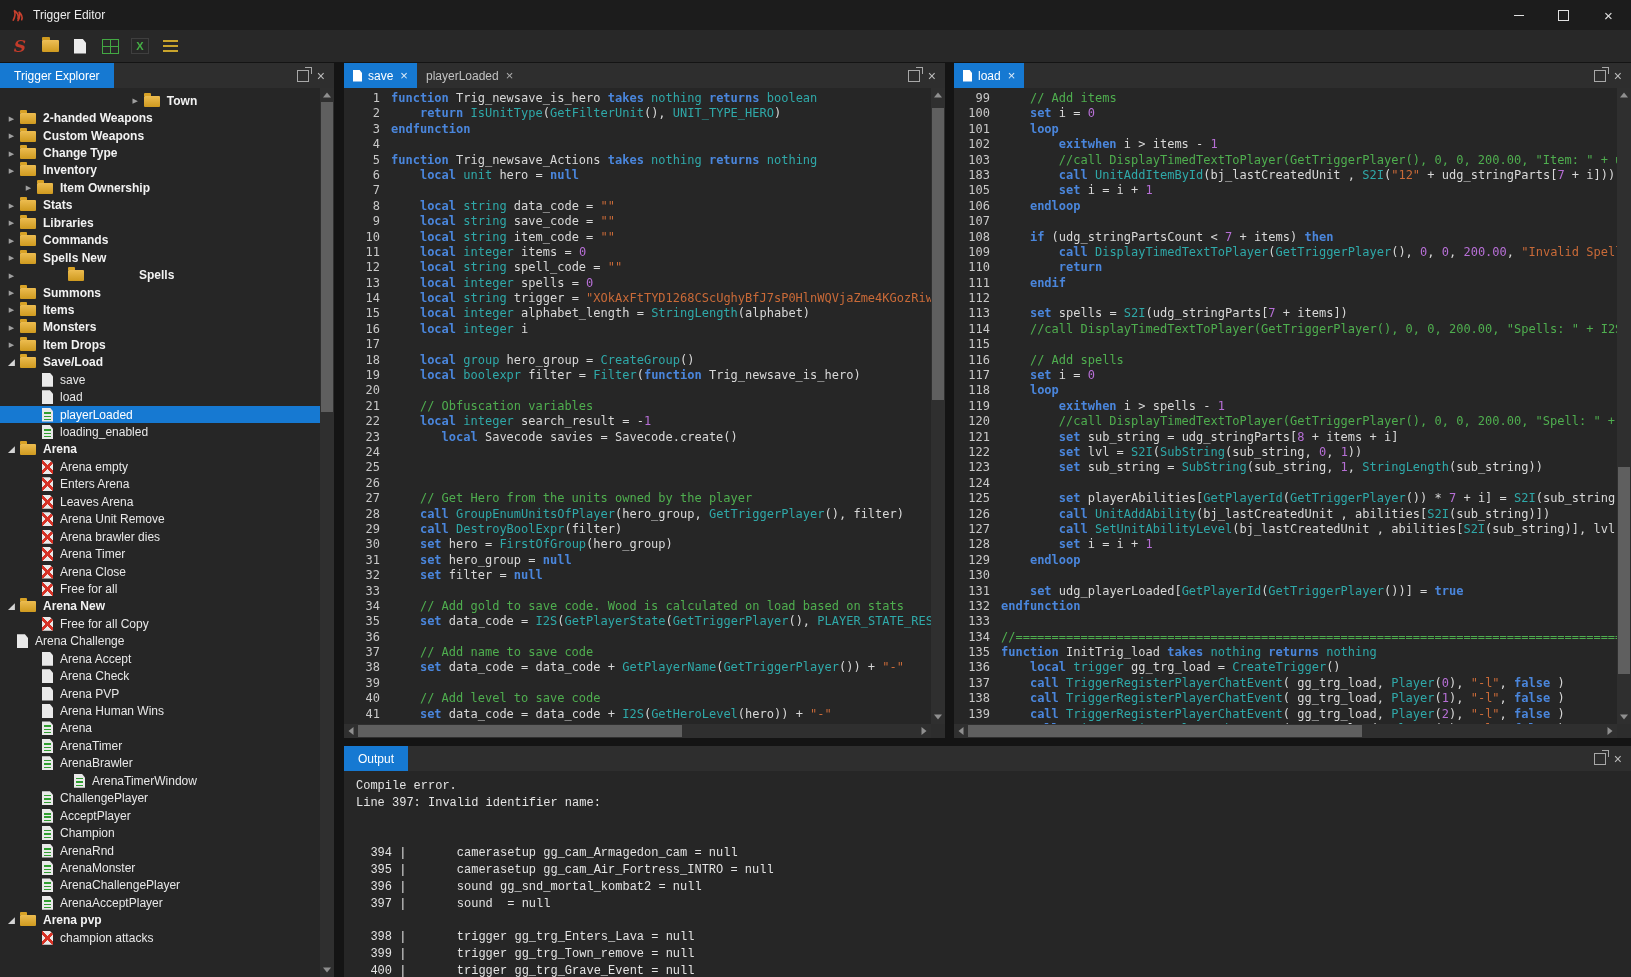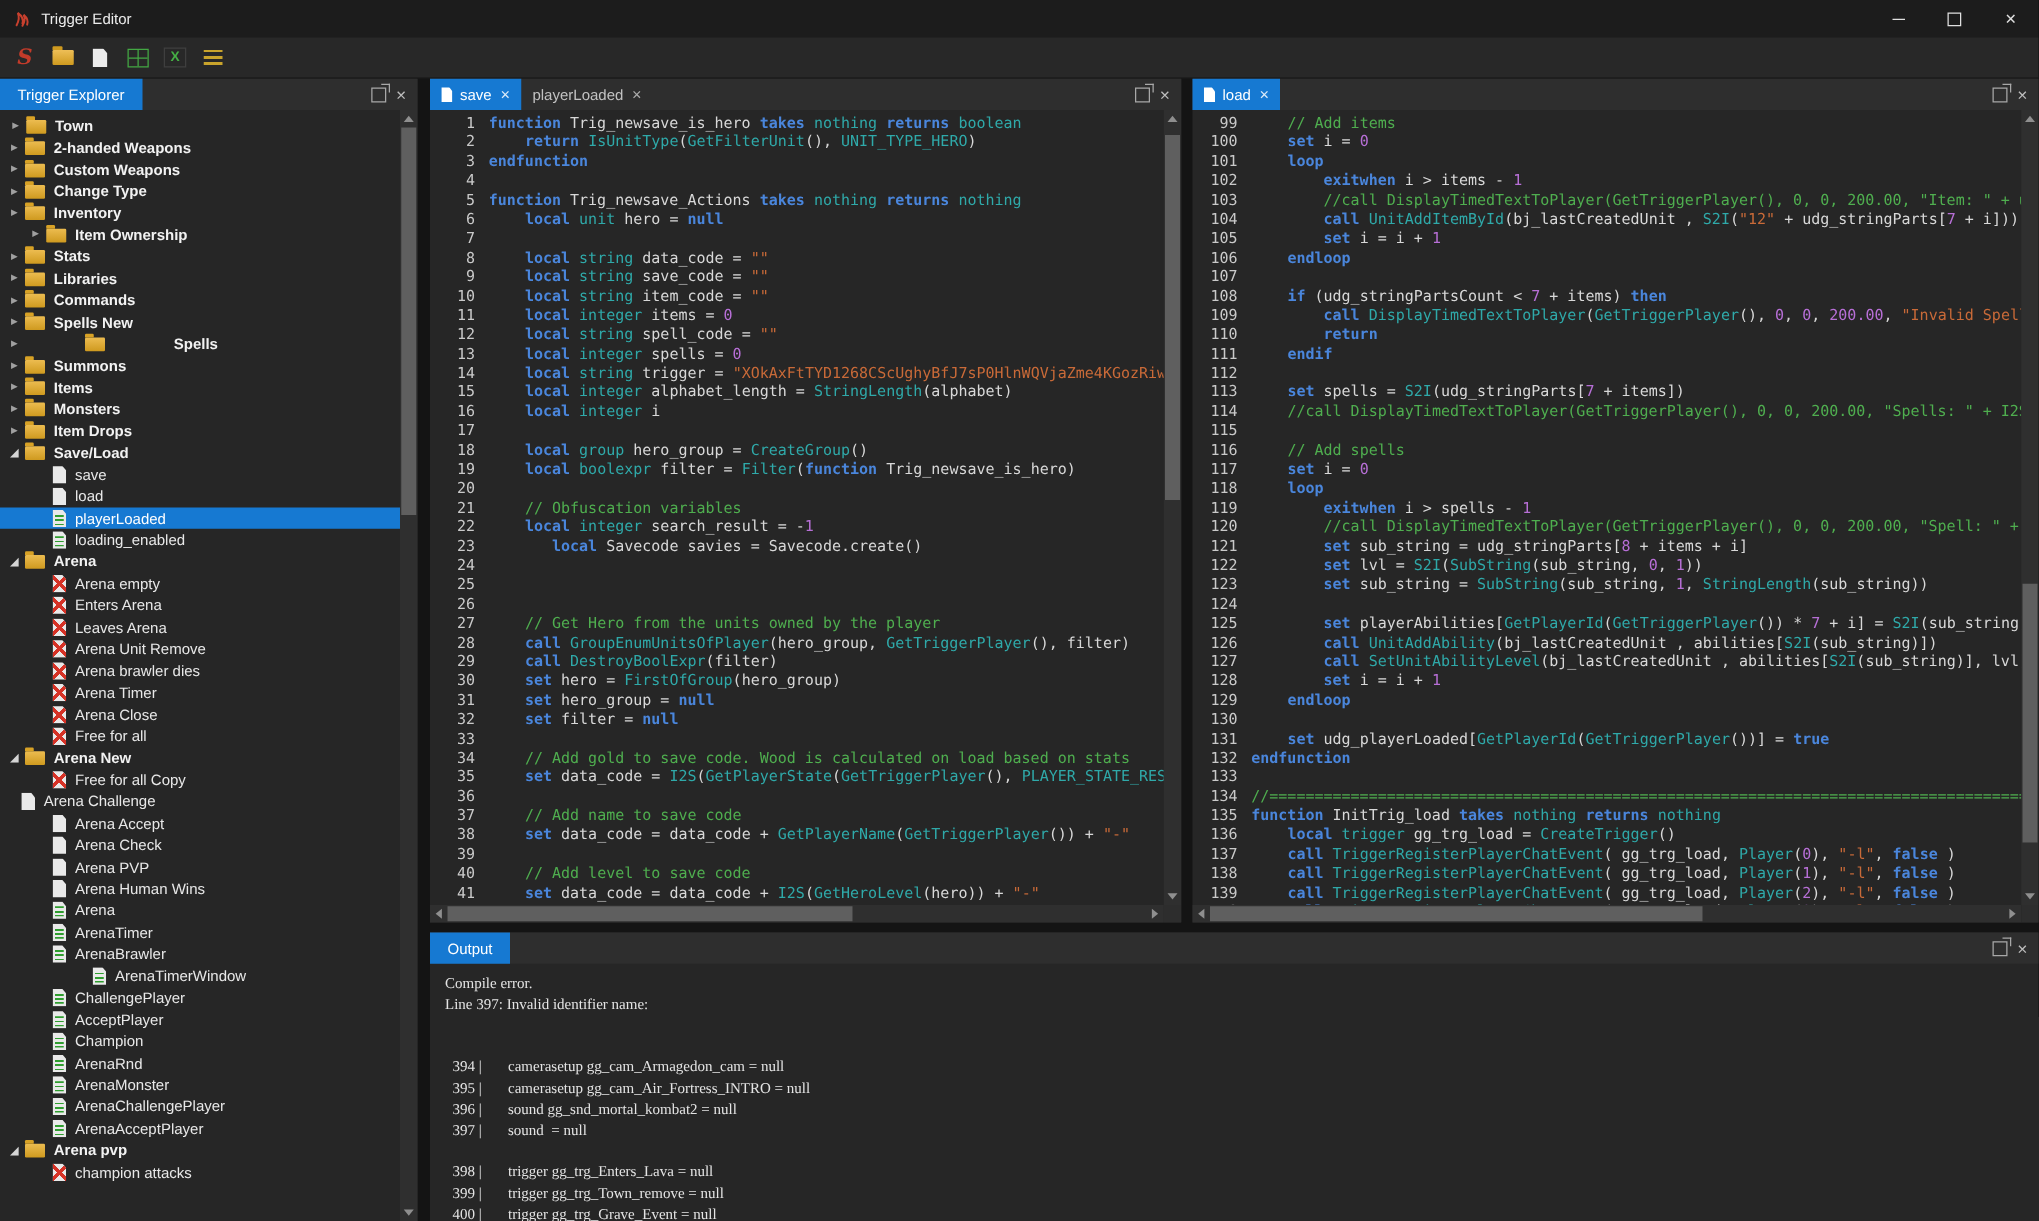--- a/index.html
+++ b/index.html
@@ -96,21 +96,21 @@
   .sb-btn.down::before{border-left:4px solid transparent;border-right:4px solid transparent;border-top:5px solid #8f8f8f;}
   .sb-btn.left::before{border-top:4px solid transparent;border-bottom:4px solid transparent;border-right:5px solid #8f8f8f;}
   .sb-btn.right::before{border-top:4px solid transparent;border-bottom:4px solid transparent;border-left:5px solid #8f8f8f;}
   .sb-track{flex:1;position:relative;}
   .sb-thumb{position:absolute;background:#5f5f5f;}
   .v .sb-thumb{left:1px;right:1px;}
   .h .sb-thumb{top:1px;bottom:1px;}
 
   
   .output-panel{flex:1;min-height:0;}
-  .output-body{flex:1;min-height:0;overflow:hidden;padding:7px 12px;font-family:Liberation Serif, serif;font-size:12px;line-height:16.8px;color:#e4e4e4;}
+  .output-body{flex:1;min-height:0;overflow:hidden;padding:7px 12px;font-family:Liberation Mono, monospace;font-size:12px;line-height:16.8px;color:#e4e4e4;}
   .output-line{white-space:pre;height:16.8px;}
 </style>
 </head>
 <body>
 
 <div class="window" style="--accent: #1679d2; --keyword: #4a86dc; --native: #2fa9a9; --string: #c96a38; --comment: #4fae4f; --number: #b76fd6;">
   <div class="titlebar">
     <span class="app-icon">
       <svg width="15" height="15" viewBox="0 0 16 16">
         <path d="M3.5 13 C5.5 9 6 5.5 4.5 2.5 C8 5 9.5 8 8.5 11.5 M8.5 13.5 C10.5 10 11 7 9.5 4 C12.5 6.5 13.5 9.5 12.5 12.5" stroke="#c8402e" stroke-width="1.7" fill="none" stroke-linecap="round"></path>
@@ -156,21 +156,21 @@
       <div class="panel-header">
         <div class="header-tab">
           <span class="header-tab-label">Trigger Explorer</span>
         </div>
         <div class="flex-spacer"></div>
         <span class="hdr-float"></span>
         <span class="hdr-close">×</span>
       </div>
       <div class="tree-wrap" id="tree-wrap">
         <div class="tree" id="tree">
-            <div class="tree-row folder" style="padding-left: 4px;">
+            <div class="tree-row folder" style="padding-left: 4px; justify-content: center;">
               <span class="tree-arrow">▶</span>
               <span class="tree-icon t-folder"></span>
               <span class="tree-label">Town</span>
             </div>
             <div class="tree-row folder" style="padding-left: 3px;">
               <span class="tree-arrow">▶</span>
               <span class="tree-icon t-folder"></span>
               <span class="tree-label">2-handed Weapons</span>
             </div>
             <div class="tree-row folder" style="padding-left: 3px;">
@@ -649,21 +649,21 @@
                 </div>
                 <div class="code-line">
                   <span class="line-num">102</span>
                   <span class="line-text"><span class="tk-p">        </span><span class="tk-k">exitwhen</span><span class="tk-p"> i &gt; items - </span><span class="tk-n">1</span></span>
                 </div>
                 <div class="code-line">
                   <span class="line-num">103</span>
                   <span class="line-text"><span class="tk-p">        </span><span class="tk-c">//call DisplayTimedTextToPlayer(GetTriggerPlayer(), 0, 0, 200.00, "Item: " + udg_stringParts[7 + i])</span></span>
                 </div>
                 <div class="code-line">
-                  <span class="line-num">104</span>
+                  <span class="line-num">183</span>
                   <span class="line-text"><span class="tk-p">        </span><span class="tk-k">call</span><span class="tk-p"> </span><span class="tk-t">UnitAddItemById</span><span class="tk-p">(bj_lastCreatedUnit , </span><span class="tk-t">S2I</span><span class="tk-p">(</span><span class="tk-s">"12"</span><span class="tk-p"> + udg_stringParts[</span><span class="tk-n">7</span><span class="tk-p"> + i]))</span></span>
                 </div>
                 <div class="code-line">
                   <span class="line-num">105</span>
                   <span class="line-text"><span class="tk-p">        </span><span class="tk-k">set</span><span class="tk-p"> i = i + </span><span class="tk-n">1</span></span>
                 </div>
                 <div class="code-line">
                   <span class="line-num">106</span>
                   <span class="line-text"><span class="tk-p">    </span><span class="tk-k">endloop</span></span>
                 </div>

